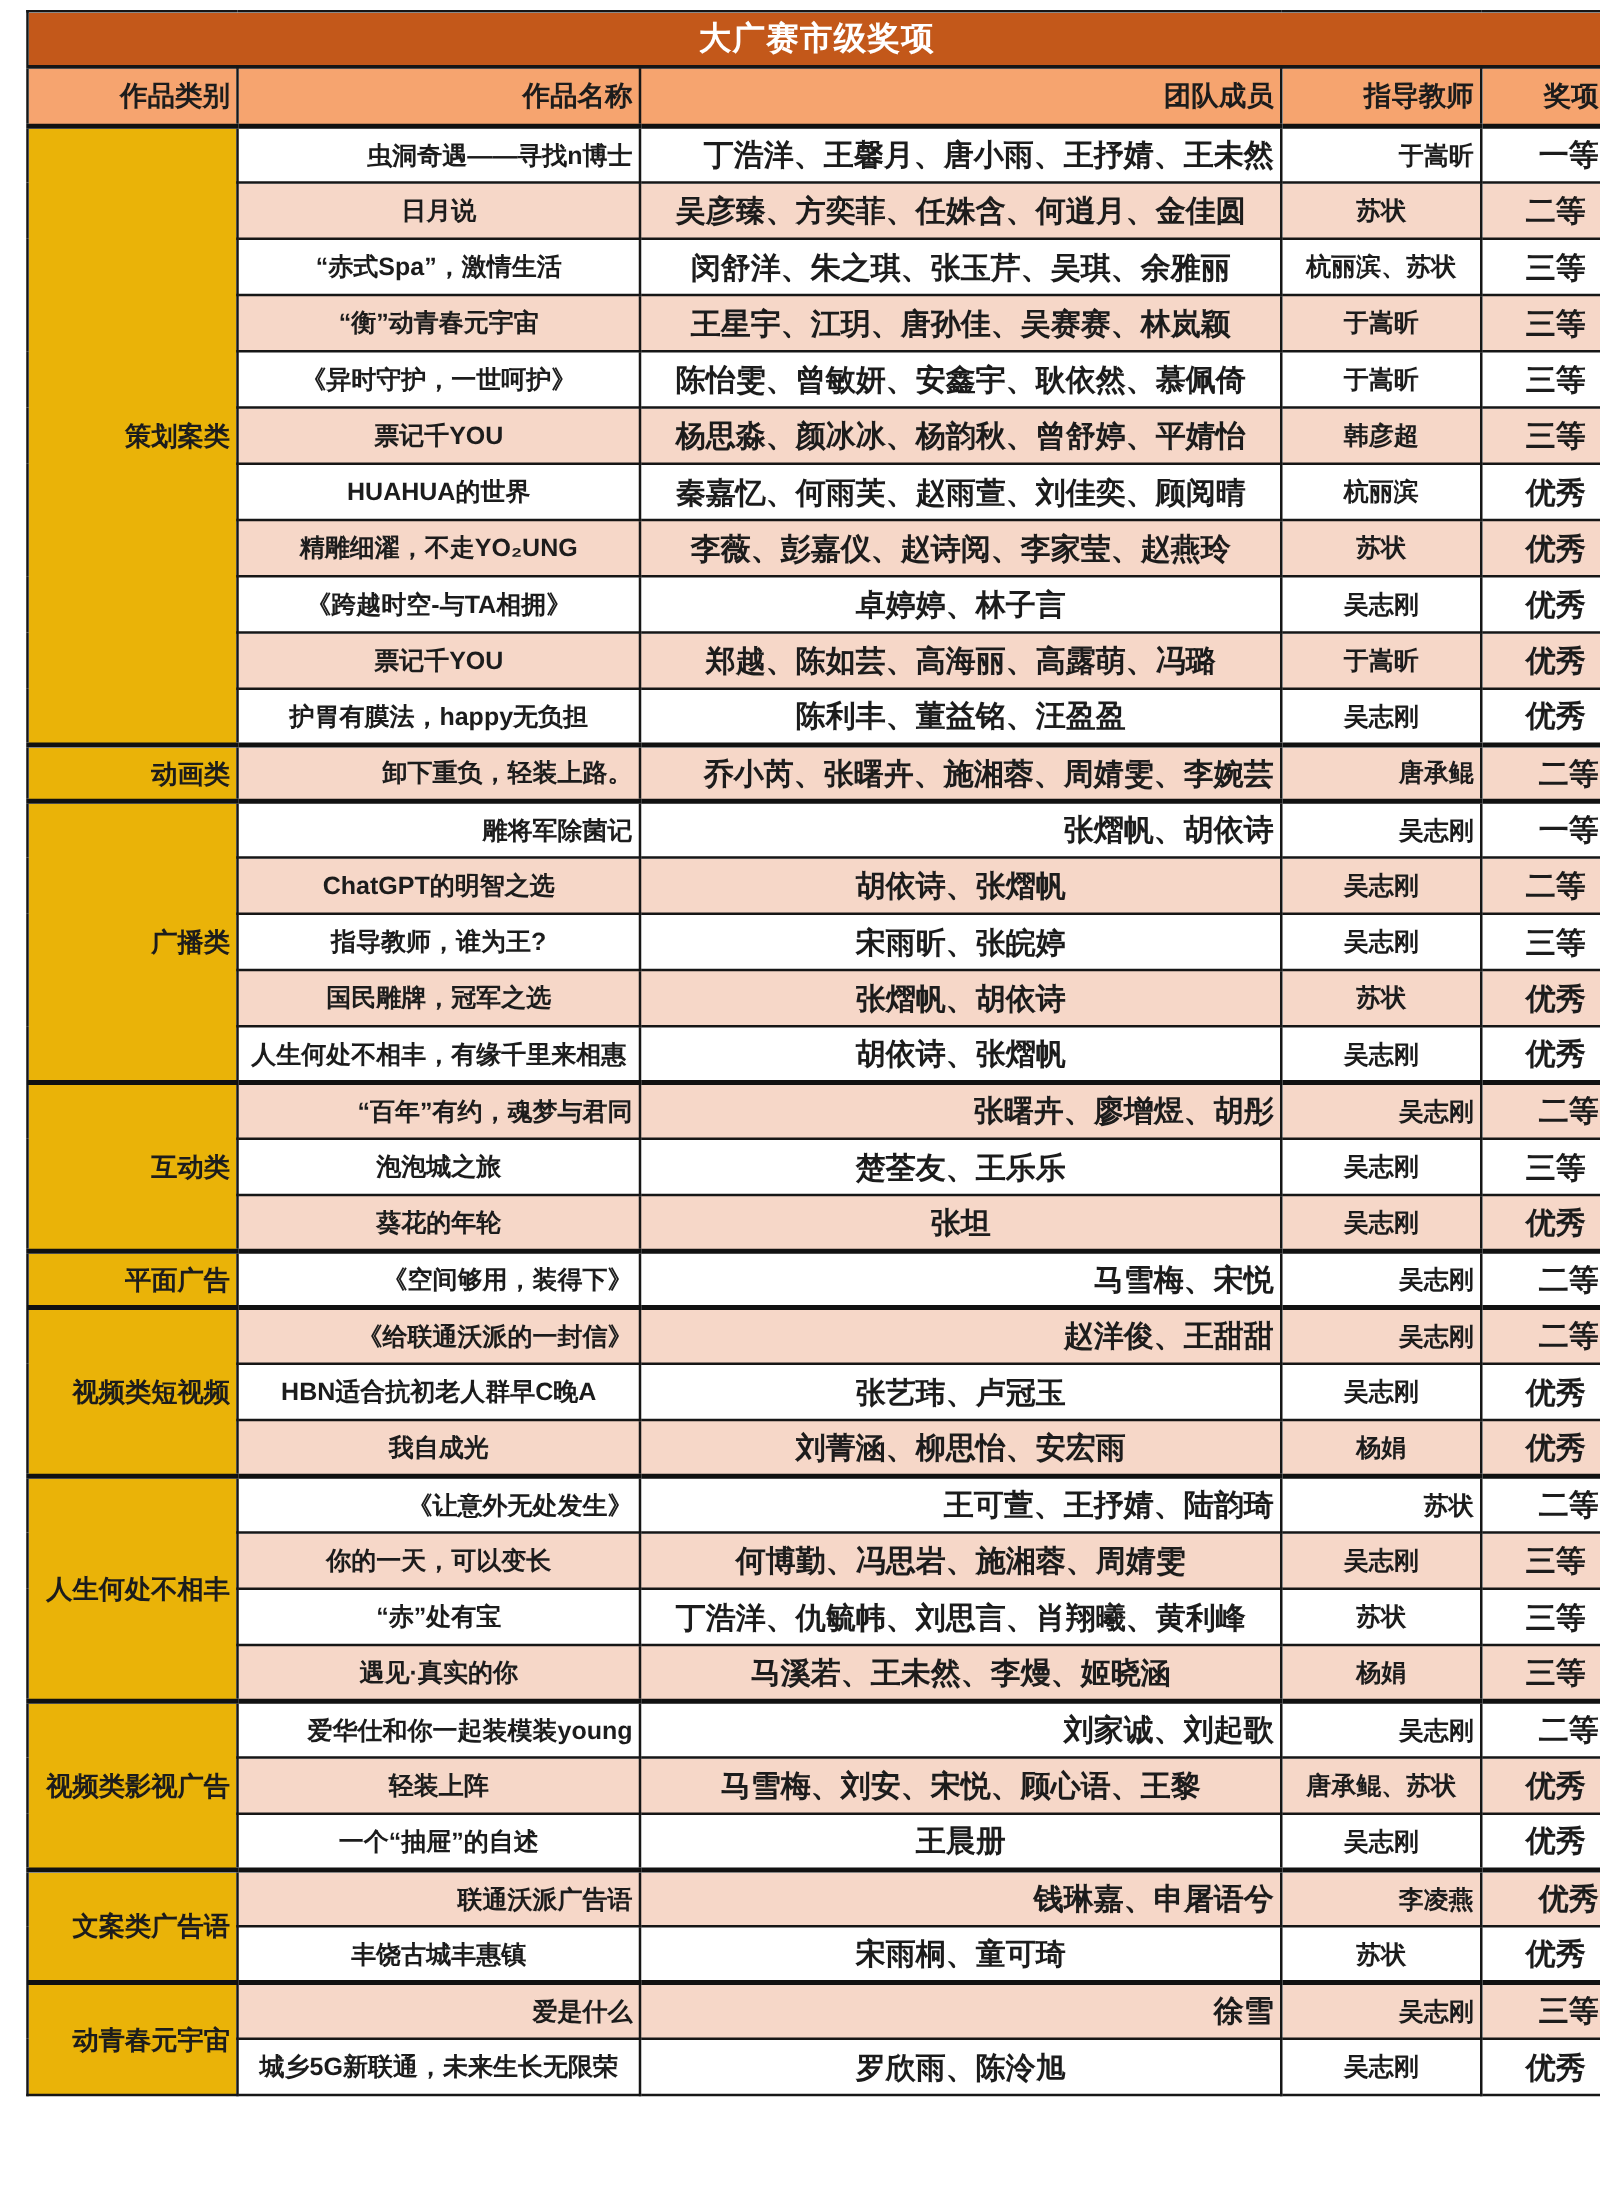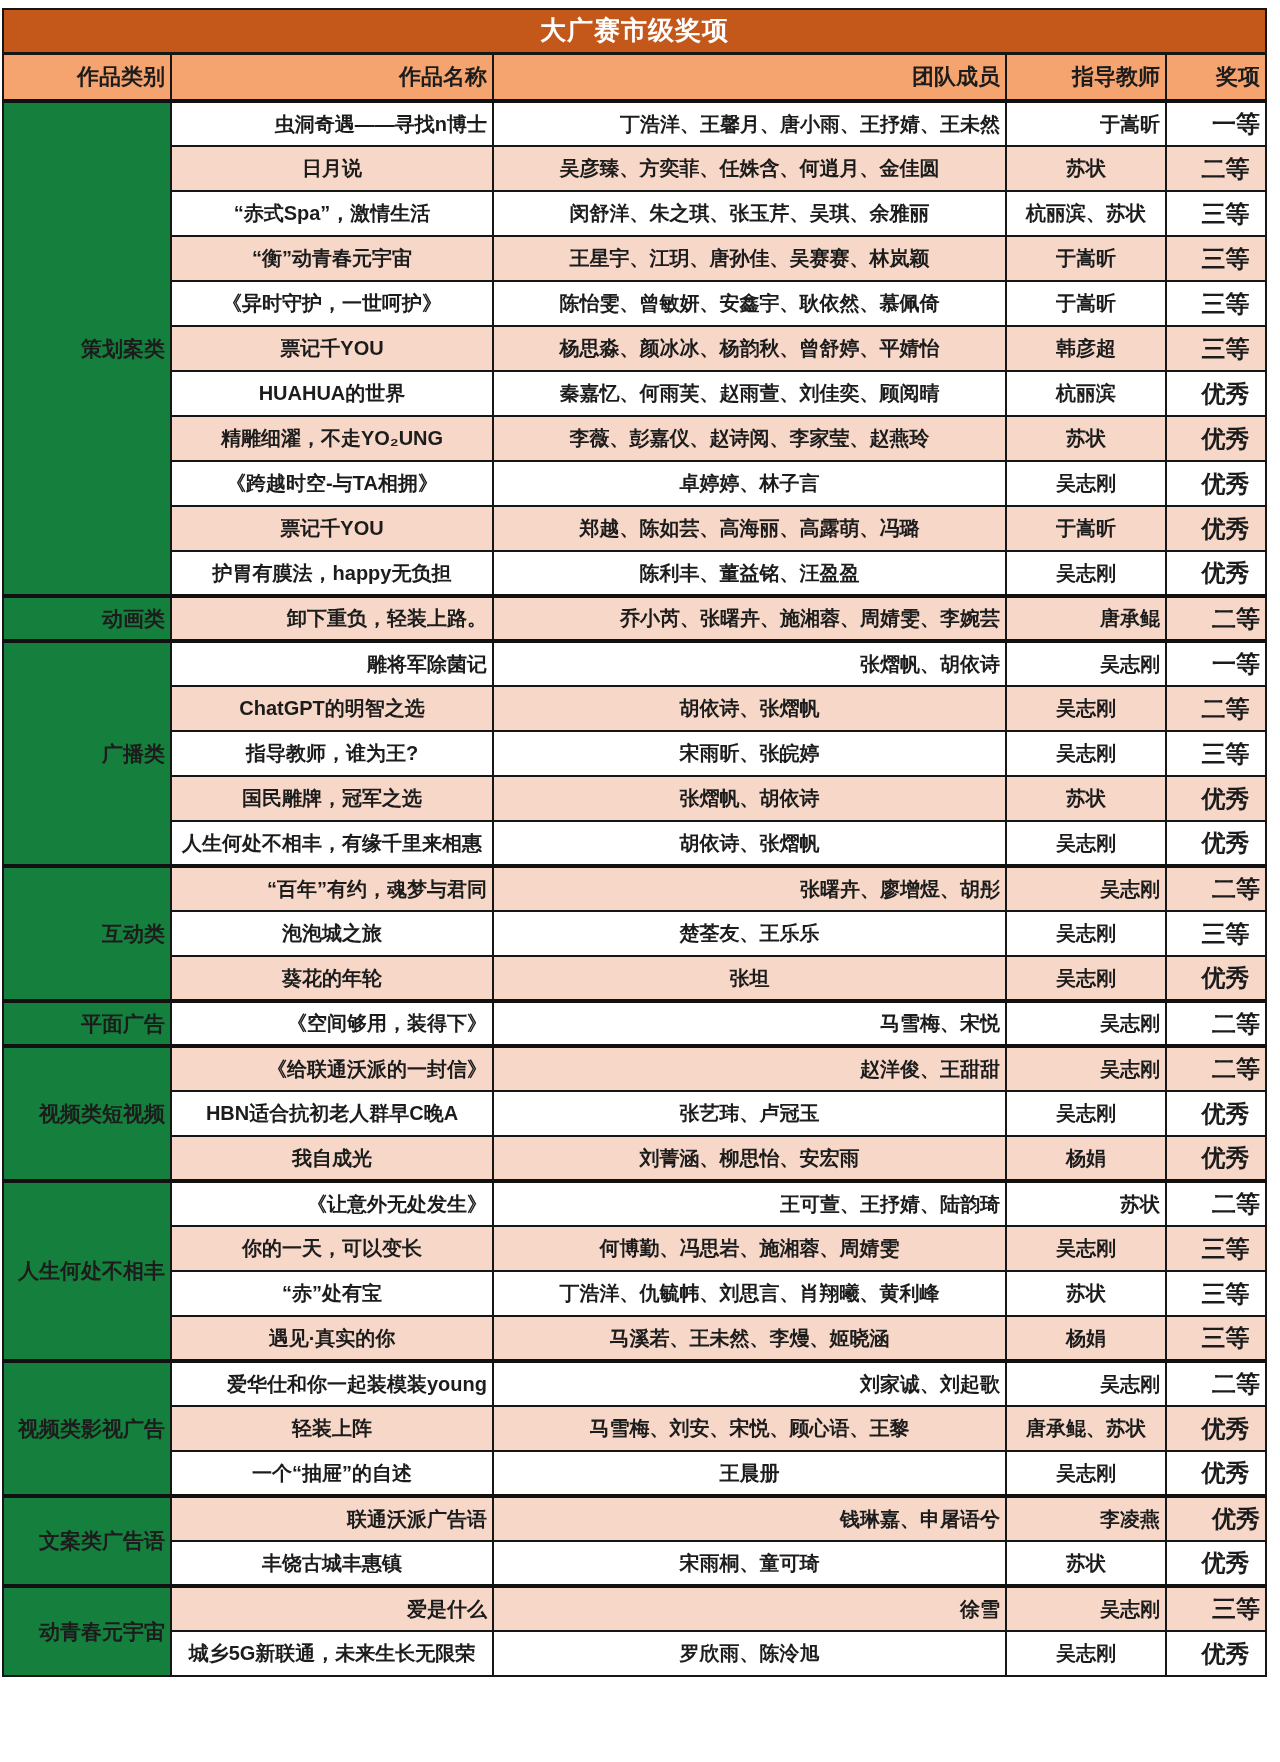--- a/index.html
+++ b/index.html
@@ -5,21 +5,21 @@
   html,body{
     margin:0;
     padding:0;
     background:#ffffff;
     width:1280px;
     height:1762px;
     font-family:"Liberation Sans","DejaVu Sans",sans-serif;
   }
   .table-wrap{
     position:absolute;
-    left:2px;
+    left:21px;
     top:8px;
     width:1115px;
   }
   table{
     border-collapse:collapse;
     width:100%;
     table-layout:fixed;
   }
   th,td{
     border:2px solid #161616;
@@ -49,23 +49,23 @@
   tbody td{
     height:45px;
     font-size:20px;
   }
   td.cat{
     background:#f6a46f;
     font-size:21px;
   }
   tr.plain td{ background:#ffffff; }
   tr.stripe td{ background:#f6d7c8; }
-  tr.plain td.cat, tr.stripe td.cat{ background:#15803d; }
+  tr.plain td.cat, tr.stripe td.cat{ background:#eab308; }
   tr.group-start td{ border-top:4px solid #111111;text-align:right; }
-  td.c-members{ font-size:20px; }
+  td.c-members{ font-size:24px; }
   td.c-name{ font-size:20px; }
   td.c-teacher{ font-size:20px;font-family:Liberation Serif, serif; }
   td.c-award{ font-size:24px;padding-left:24px; }
 </style>
 </head>
 <body>
 
 <div class="table-wrap">
   <table>
     <colgroup>

